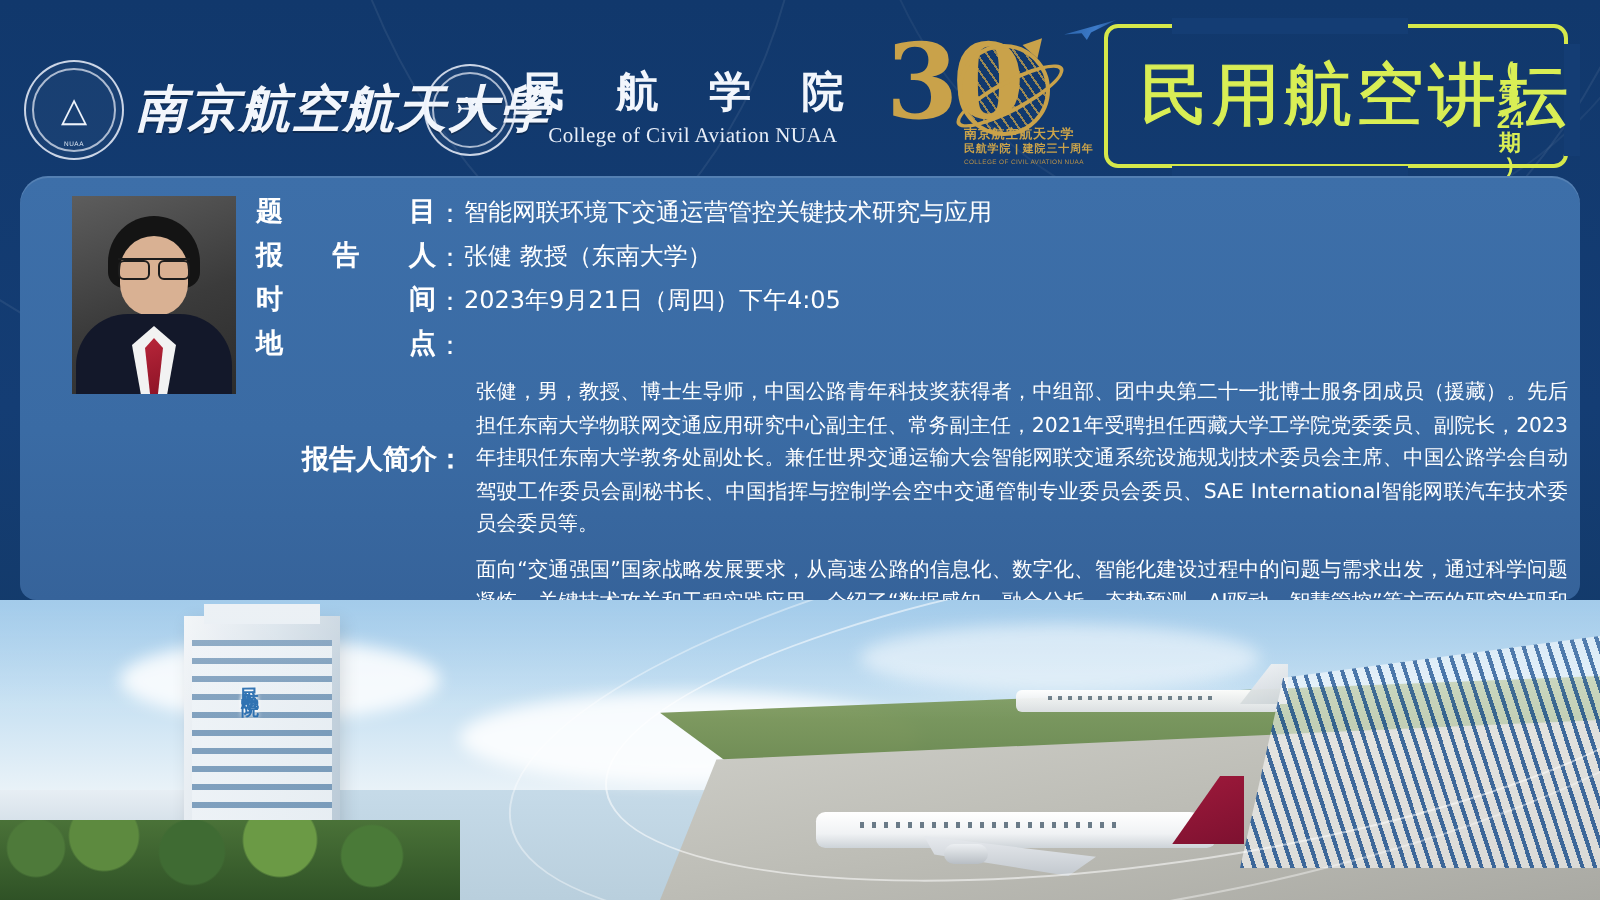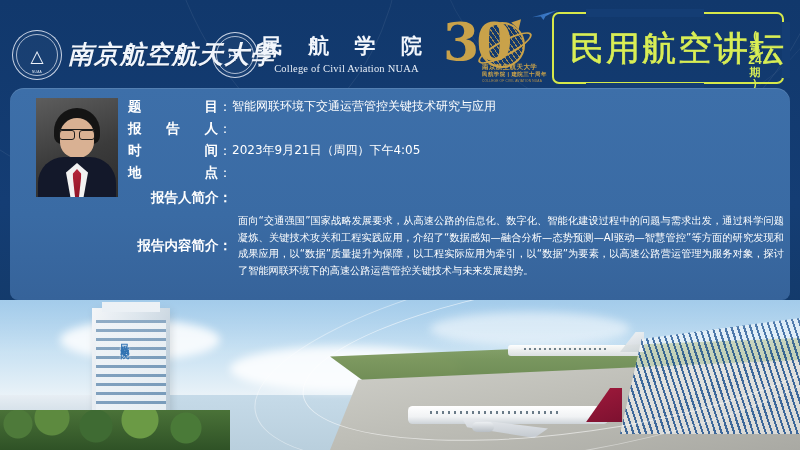--- a/index.html
+++ b/index.html
@@ -383,35 +383,37 @@
 
       <div class="row">
         <div class="lbl">题目</div>
         <div class="colon">：</div>
         <div class="val">智能网联环境下交通运营管控关键技术研究与应用</div>
       </div>
 
       <div class="row">
         <div class="lbl">报告人</div>
         <div class="colon">：</div>
+        <div class="val">张健 教授（东南大学）</div>
       </div>
 
       <div class="row">
         <div class="lbl">时间</div>
         <div class="colon">：</div>
         <div class="val">2023年9月21日（周四）下午4:05</div>
       </div>
 
       <div class="row">
         <div class="lbl">地点</div>
         <div class="colon">：</div>
       </div>
 
       <div class="block bio">
         <div class="blbl">报告人简介：</div>
+        <div class="btxt">张健，男，教授、博士生导师，中国公路青年科技奖获得者，中组部、团中央第二十一批博士服务团成员（援藏）。先后担任东南大学物联网交通应用研究中心副主任、常务副主任，2021年受聘担任西藏大学工学院党委委员、副院长，2023年挂职任东南大学教务处副处长。兼任世界交通运输大会智能网联交通系统设施规划技术委员会主席、中国公路学会自动驾驶工作委员会副秘书长、中国指挥与控制学会空中交通管制专业委员会委员、SAE International智能网联汽车技术委员会委员等。</div>
       </div>
 
       <div class="block summary">
         <div class="blbl">报告内容简介：</div>
         <div class="btxt">面向“交通强国”国家战略发展要求，从高速公路的信息化、数字化、智能化建设过程中的问题与需求出发，通过科学问题凝炼、关键技术攻关和工程实践应用，介绍了“数据感知—融合分析—态势预测—AI驱动—智慧管控”等方面的研究发现和成果应用，以“数据”质量提升为保障，以工程实际应用为牵引，以“数据”为要素，以高速公路营运管理为服务对象，探讨了智能网联环境下的高速公路运营管控关键技术与未来发展趋势。</div>
       </div>
 
     </div>
   </div>
 

